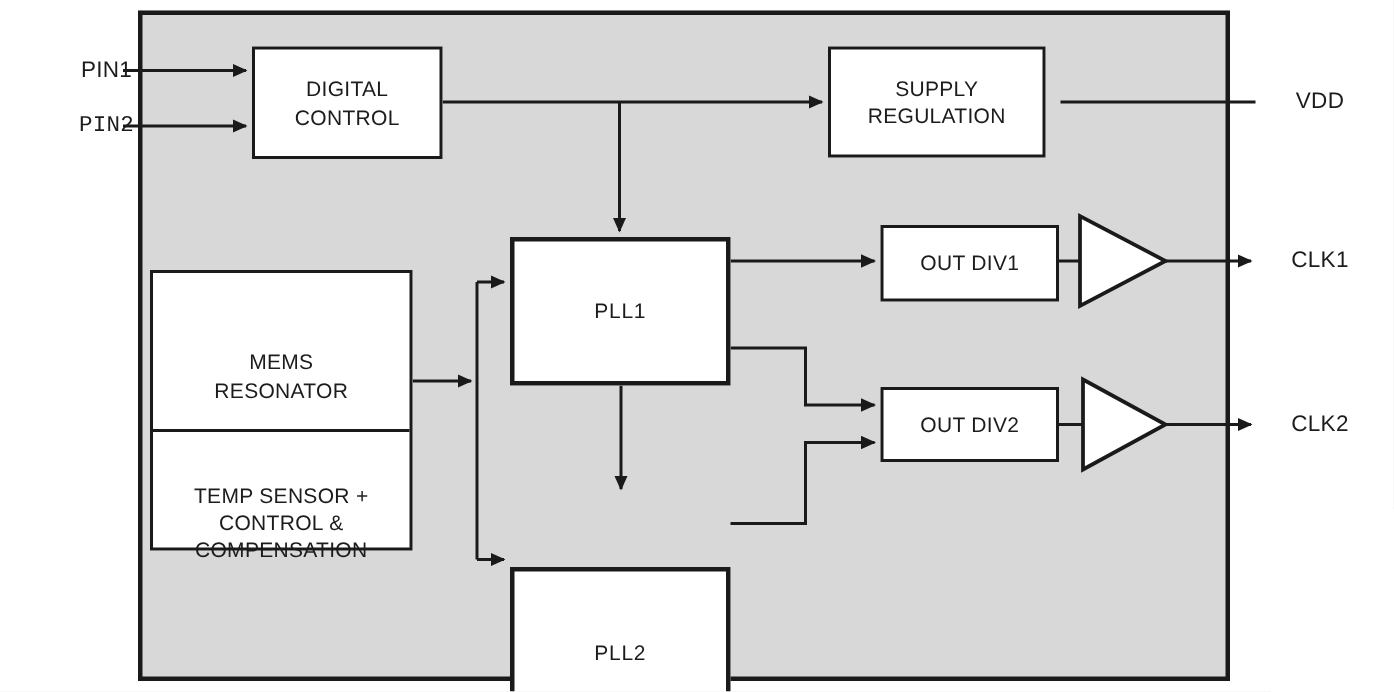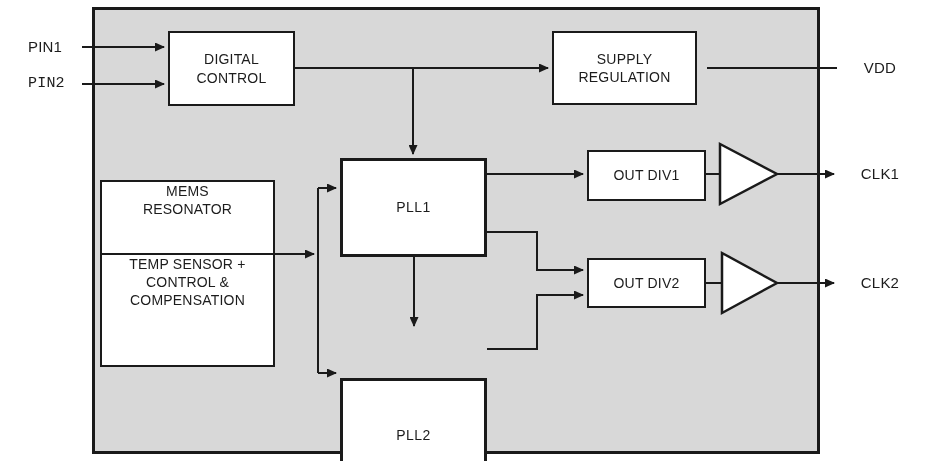--- a/index.html
+++ b/index.html
@@ -35,30 +35,30 @@
   .block--pll1{left:340px; top:158px; width:147px; height:99px;}
   .block--pll2{left:340px; top:330px; width:147px; height:115px;margin-top:48px;}
   .block--out-div1{left:587px; top:150px; width:119px; height:51px;}
   .block--out-div2{left:587px; top:258px; width:119px; height:50px;}
   .block--mems{
     left:100px; top:180px; width:175px; height:187px;
     flex-direction:column; align-items:stretch; justify-content:flex-start;
     padding:0;
   }
   .mems-cell{
-    display:flex; align-items:flex-start; justify-content:center;
-    text-align:center; white-space:pre-line;
+    display:flex; align-items:center; justify-content:center;
+    text-align:center; white-space:pre-line;margin-top:33px;
   }
   .mems-cell--top{flex:0 0 71px; border-bottom:2px solid var(--line);}
   .mems-cell--bottom{flex:1;}
   .pin-label{
     position:absolute; font-size:15px; line-height:16px; height:16px;
     color:var(--text); letter-spacing:0.2px;
   }
-  .pin-label--left{left:28px; width:54px; text-align:left;}
+  .pin-label--left{left:44px; width:54px; text-align:center;}
   .pin-label--right{left:845px; width:70px; text-align:center;}
 </style>
 </head>
 <body>
 
 <div class="stage">
 
   <div class="chip"></div>
 
   <svg class="wires" viewBox="0 0 929 461" xmlns="http://www.w3.org/2000/svg">

